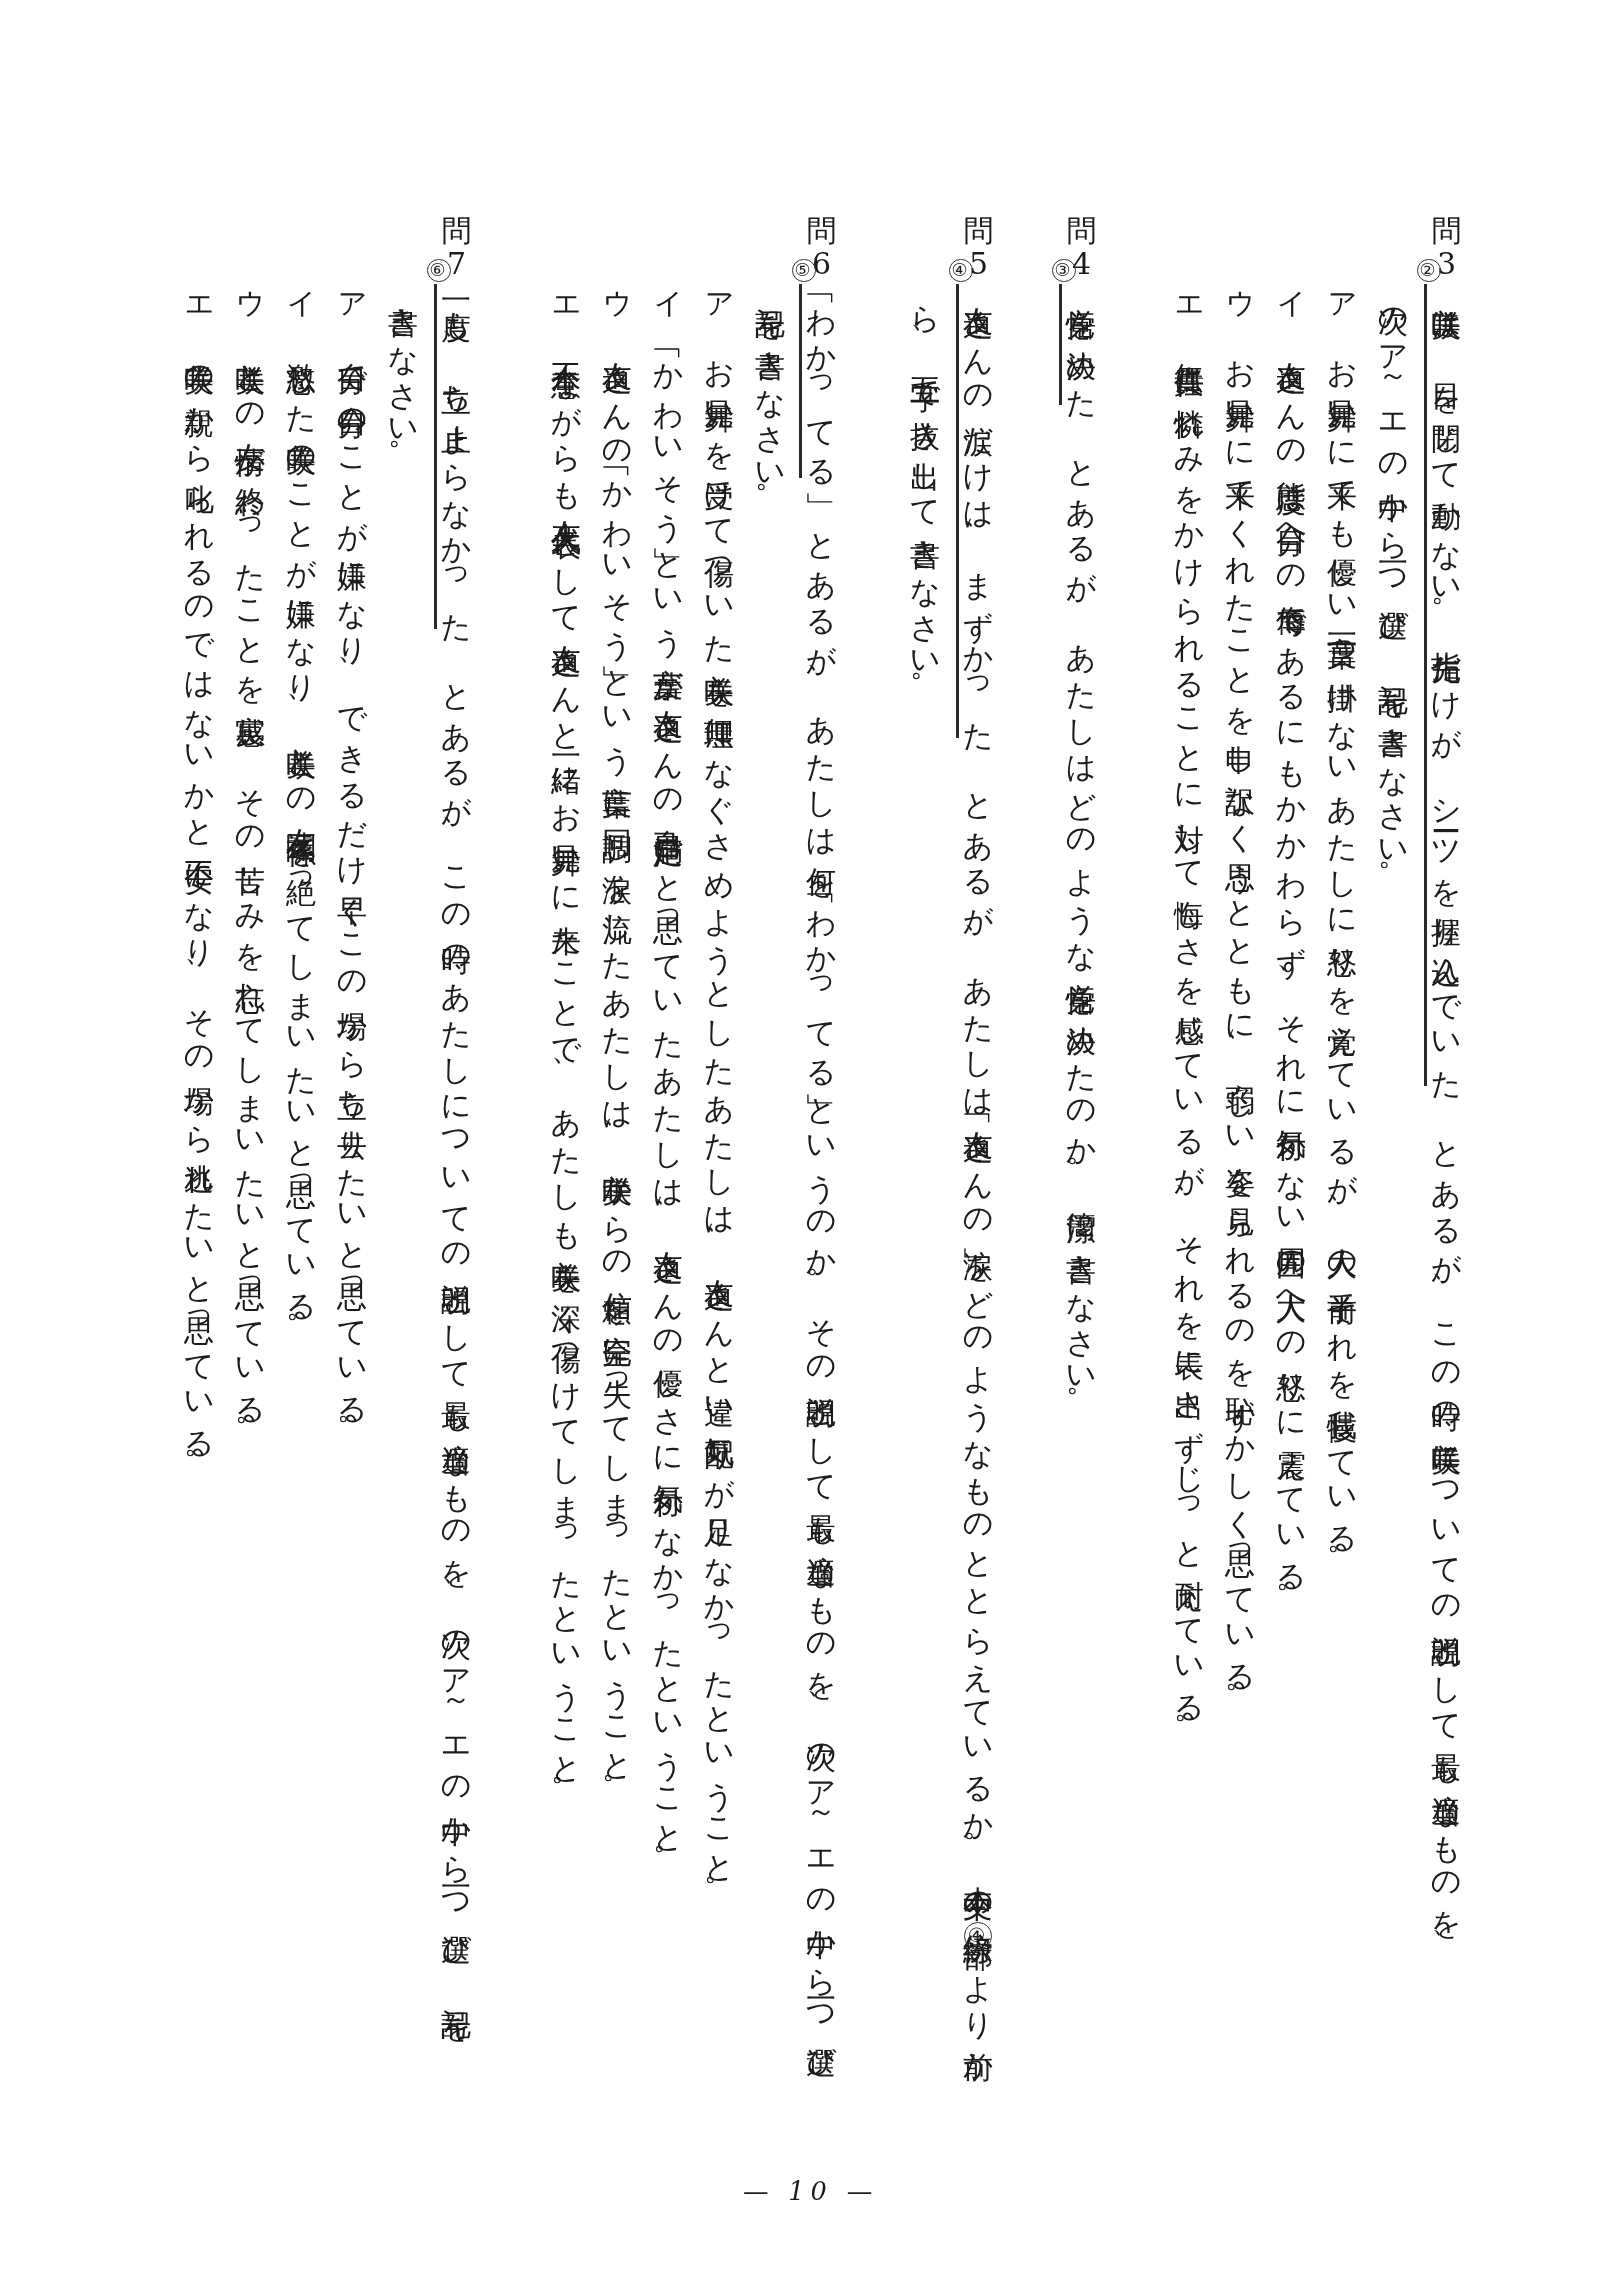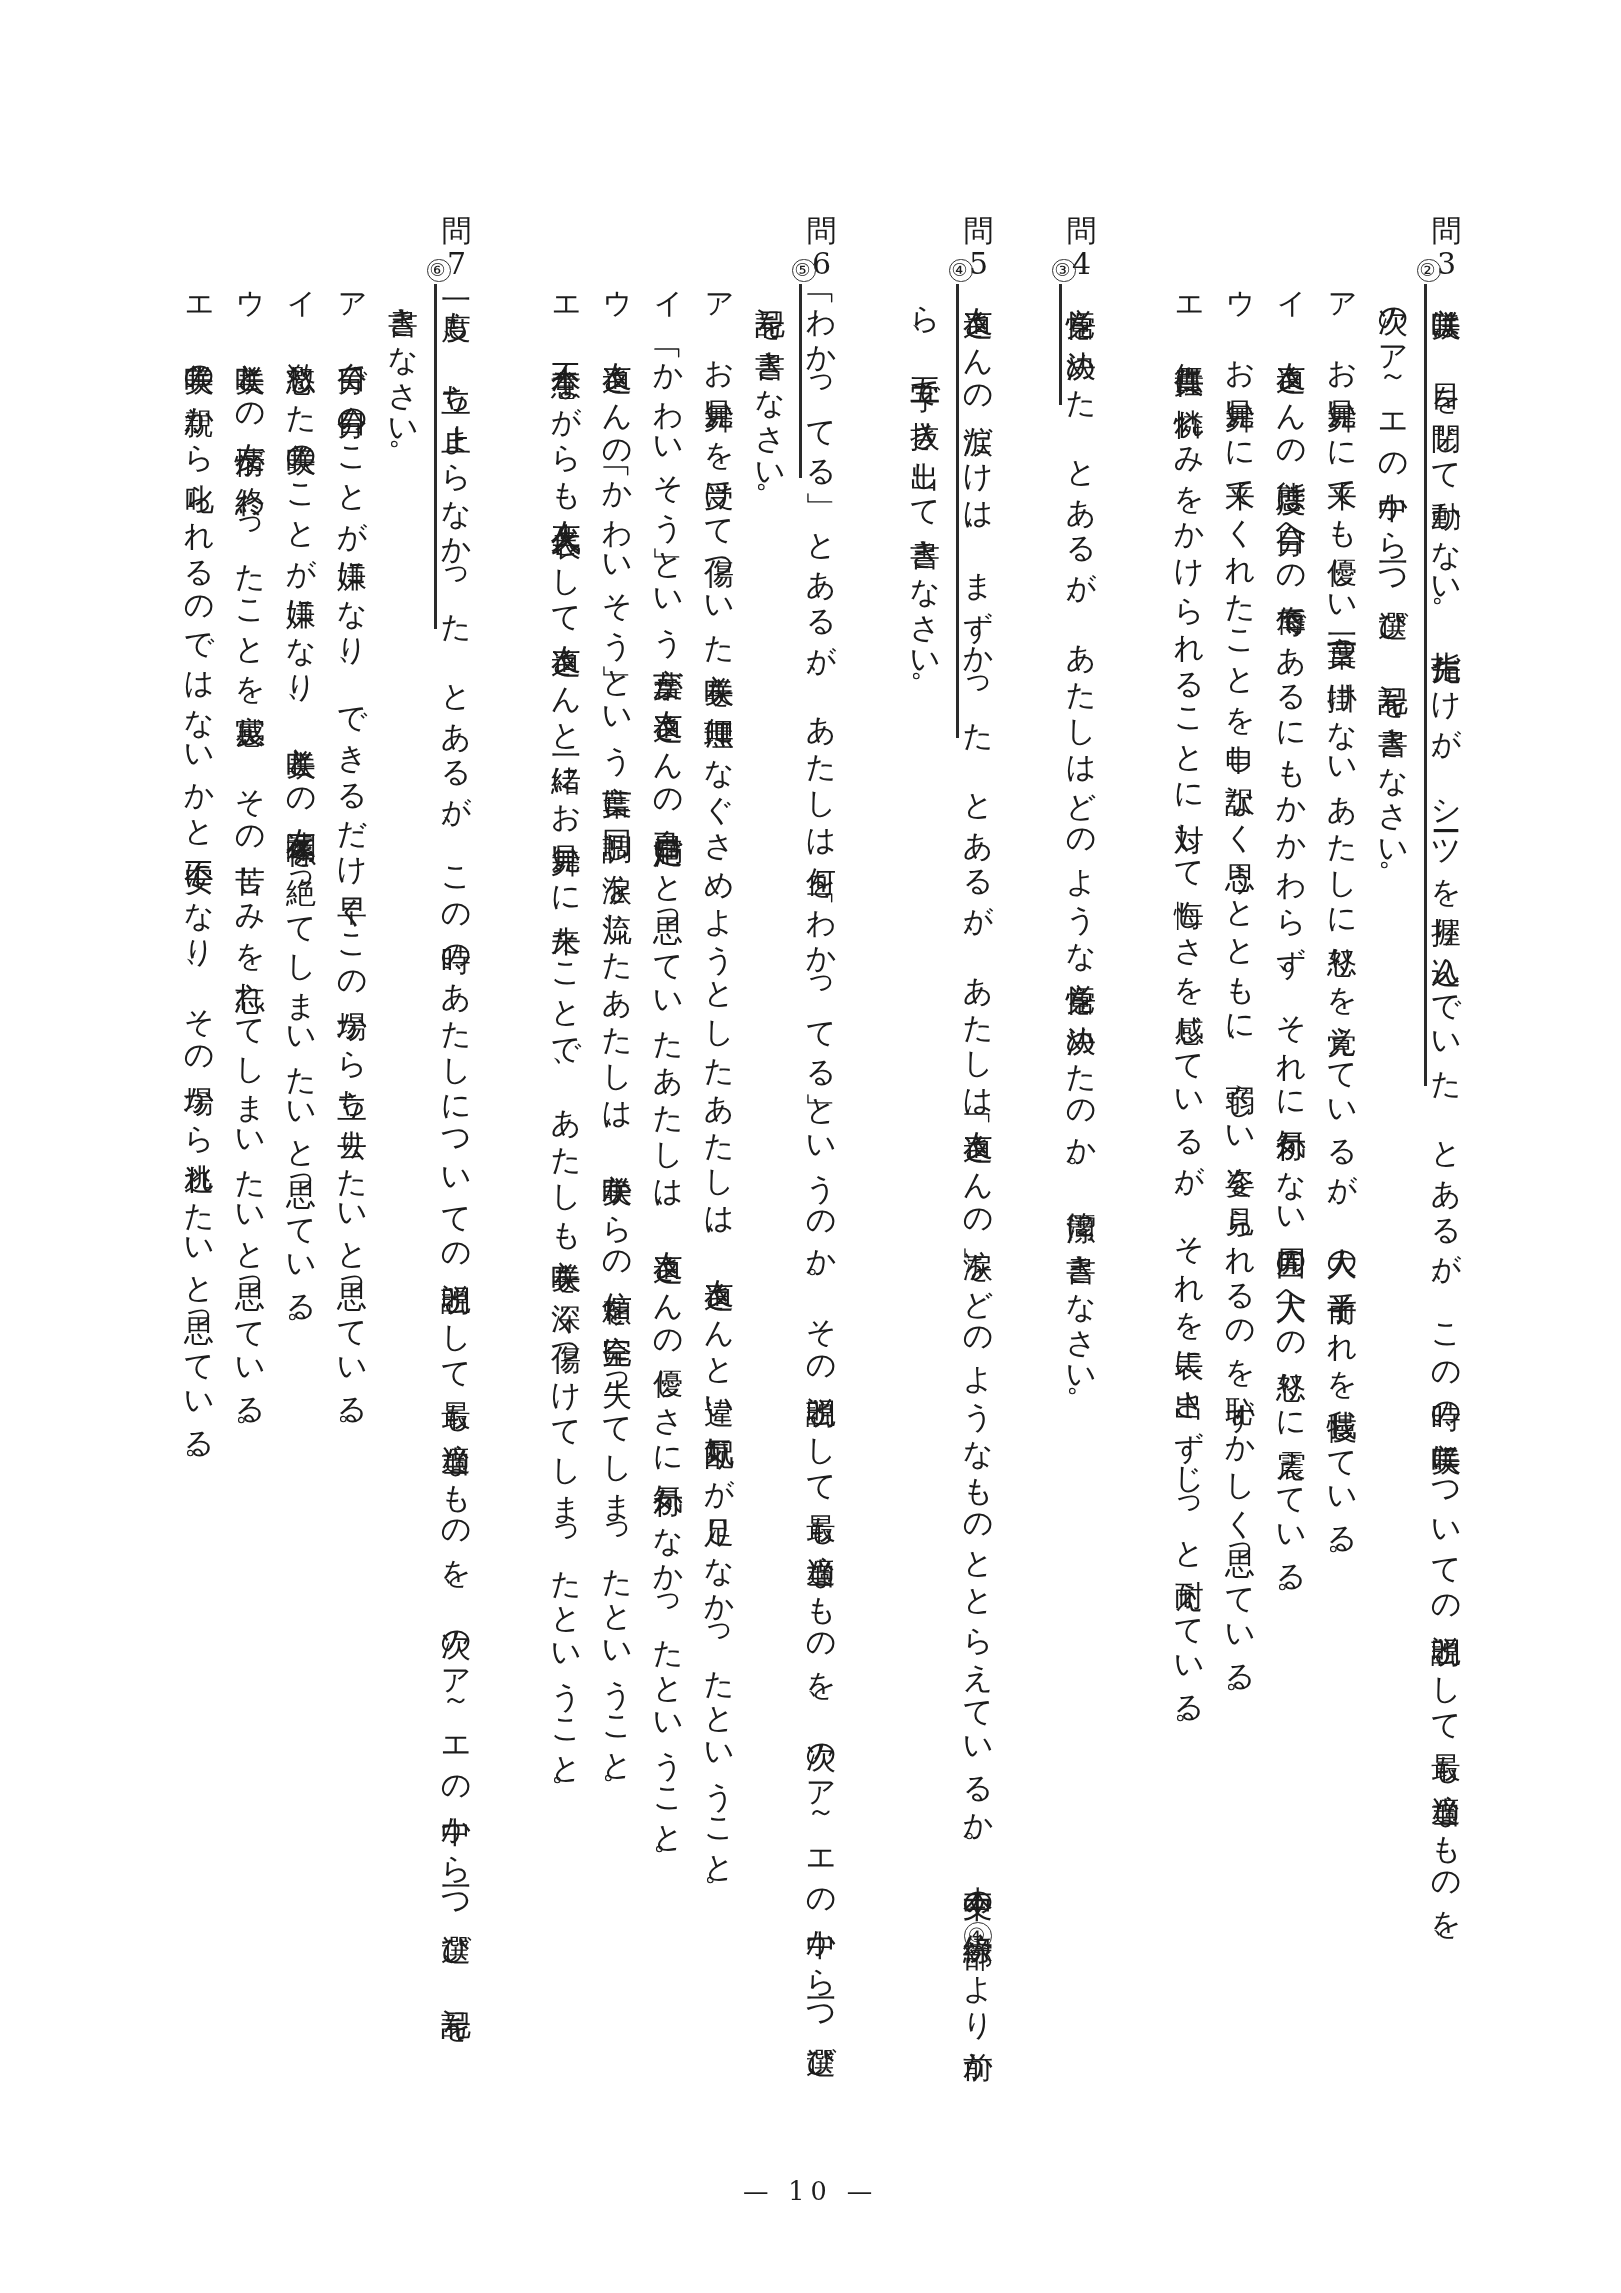--- a/index.html
+++ b/index.html
@@ -15,21 +15,21 @@
                  line-height: 39px; letter-spacing: 3.1px; white-space: nowrap; }
   .ul { position: relative; border-left: 3.9px solid #2a2a2a; padding-left: 2px; }
   .circ { position: absolute; top: -25.5px; left: -9.8px; font-size: 17.6px; width: 21.6px; height: 21.6px;
           border: 1.5px solid #333; border-radius: 50%; text-align: center; line-height: 20.6px;
           writing-mode: horizontal-tb; font-family: "DejaVu Sans", sans-serif; }
   .inline-circ { display: inline-block; writing-mode: horizontal-tb; font-size: 19.6px;
                  width: 25.5px; height: 25.5px; border: 1.5px solid #333; border-radius: 50%;
                  text-align: center; line-height: 25.5px; margin: 3.9px 0; }
   .gap { display: inline-block; height: 35px; }
   .footer { position: absolute; top: 2176px; left: 0; width: 1621px; text-align: center;
-            font-size: 25.5px; letter-spacing: 5.9px; }
+            font-size: 25.5px; letter-spacing: 5.9px; font-style: italic; }
 </style>
 </head>
 <body>
 
 <div class="qlabel" style="left:1427px;">
   <span>問</span>
   <span class="num">3</span>
 </div>
 <div class="col" style="left:1427px; top:284px;">
   <span class="ul"><span class="circ">②</span><span>美咲は、目を閉じて動かない。指先だけが、シーツを握り込んでいた</span></span><span class="gap"></span><span>とあるが、この時の美咲についての説明として最も適当なものを、</span>

